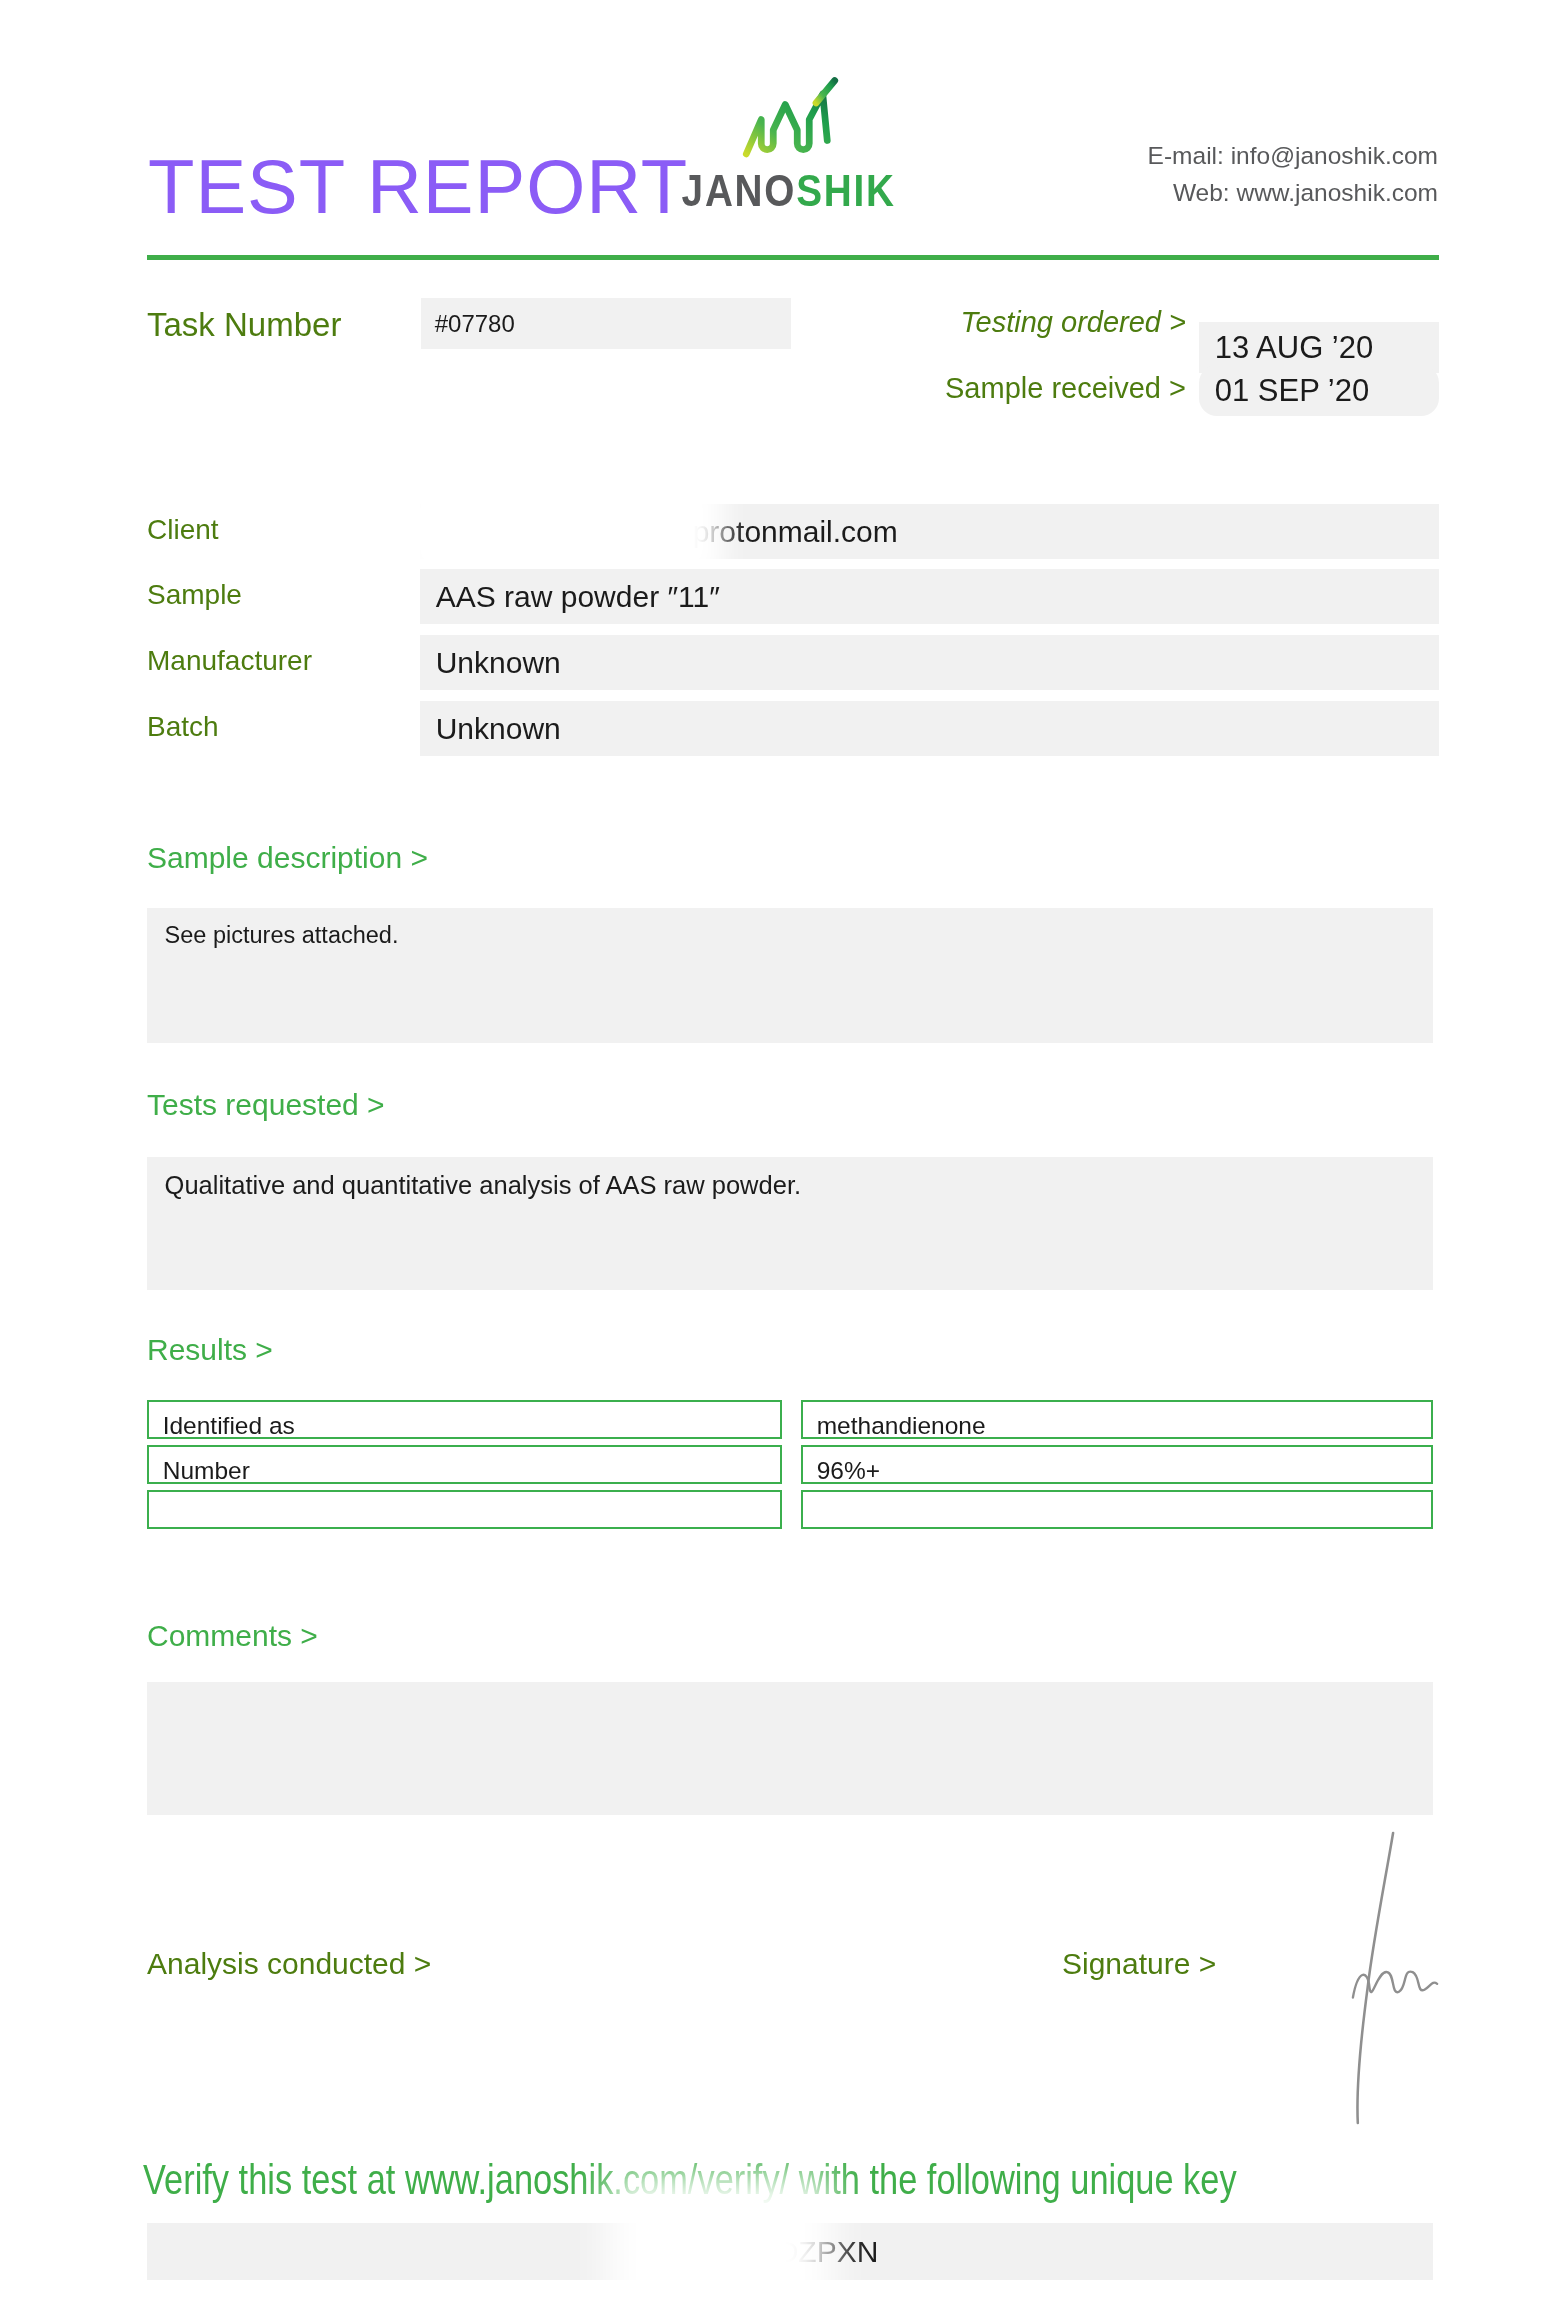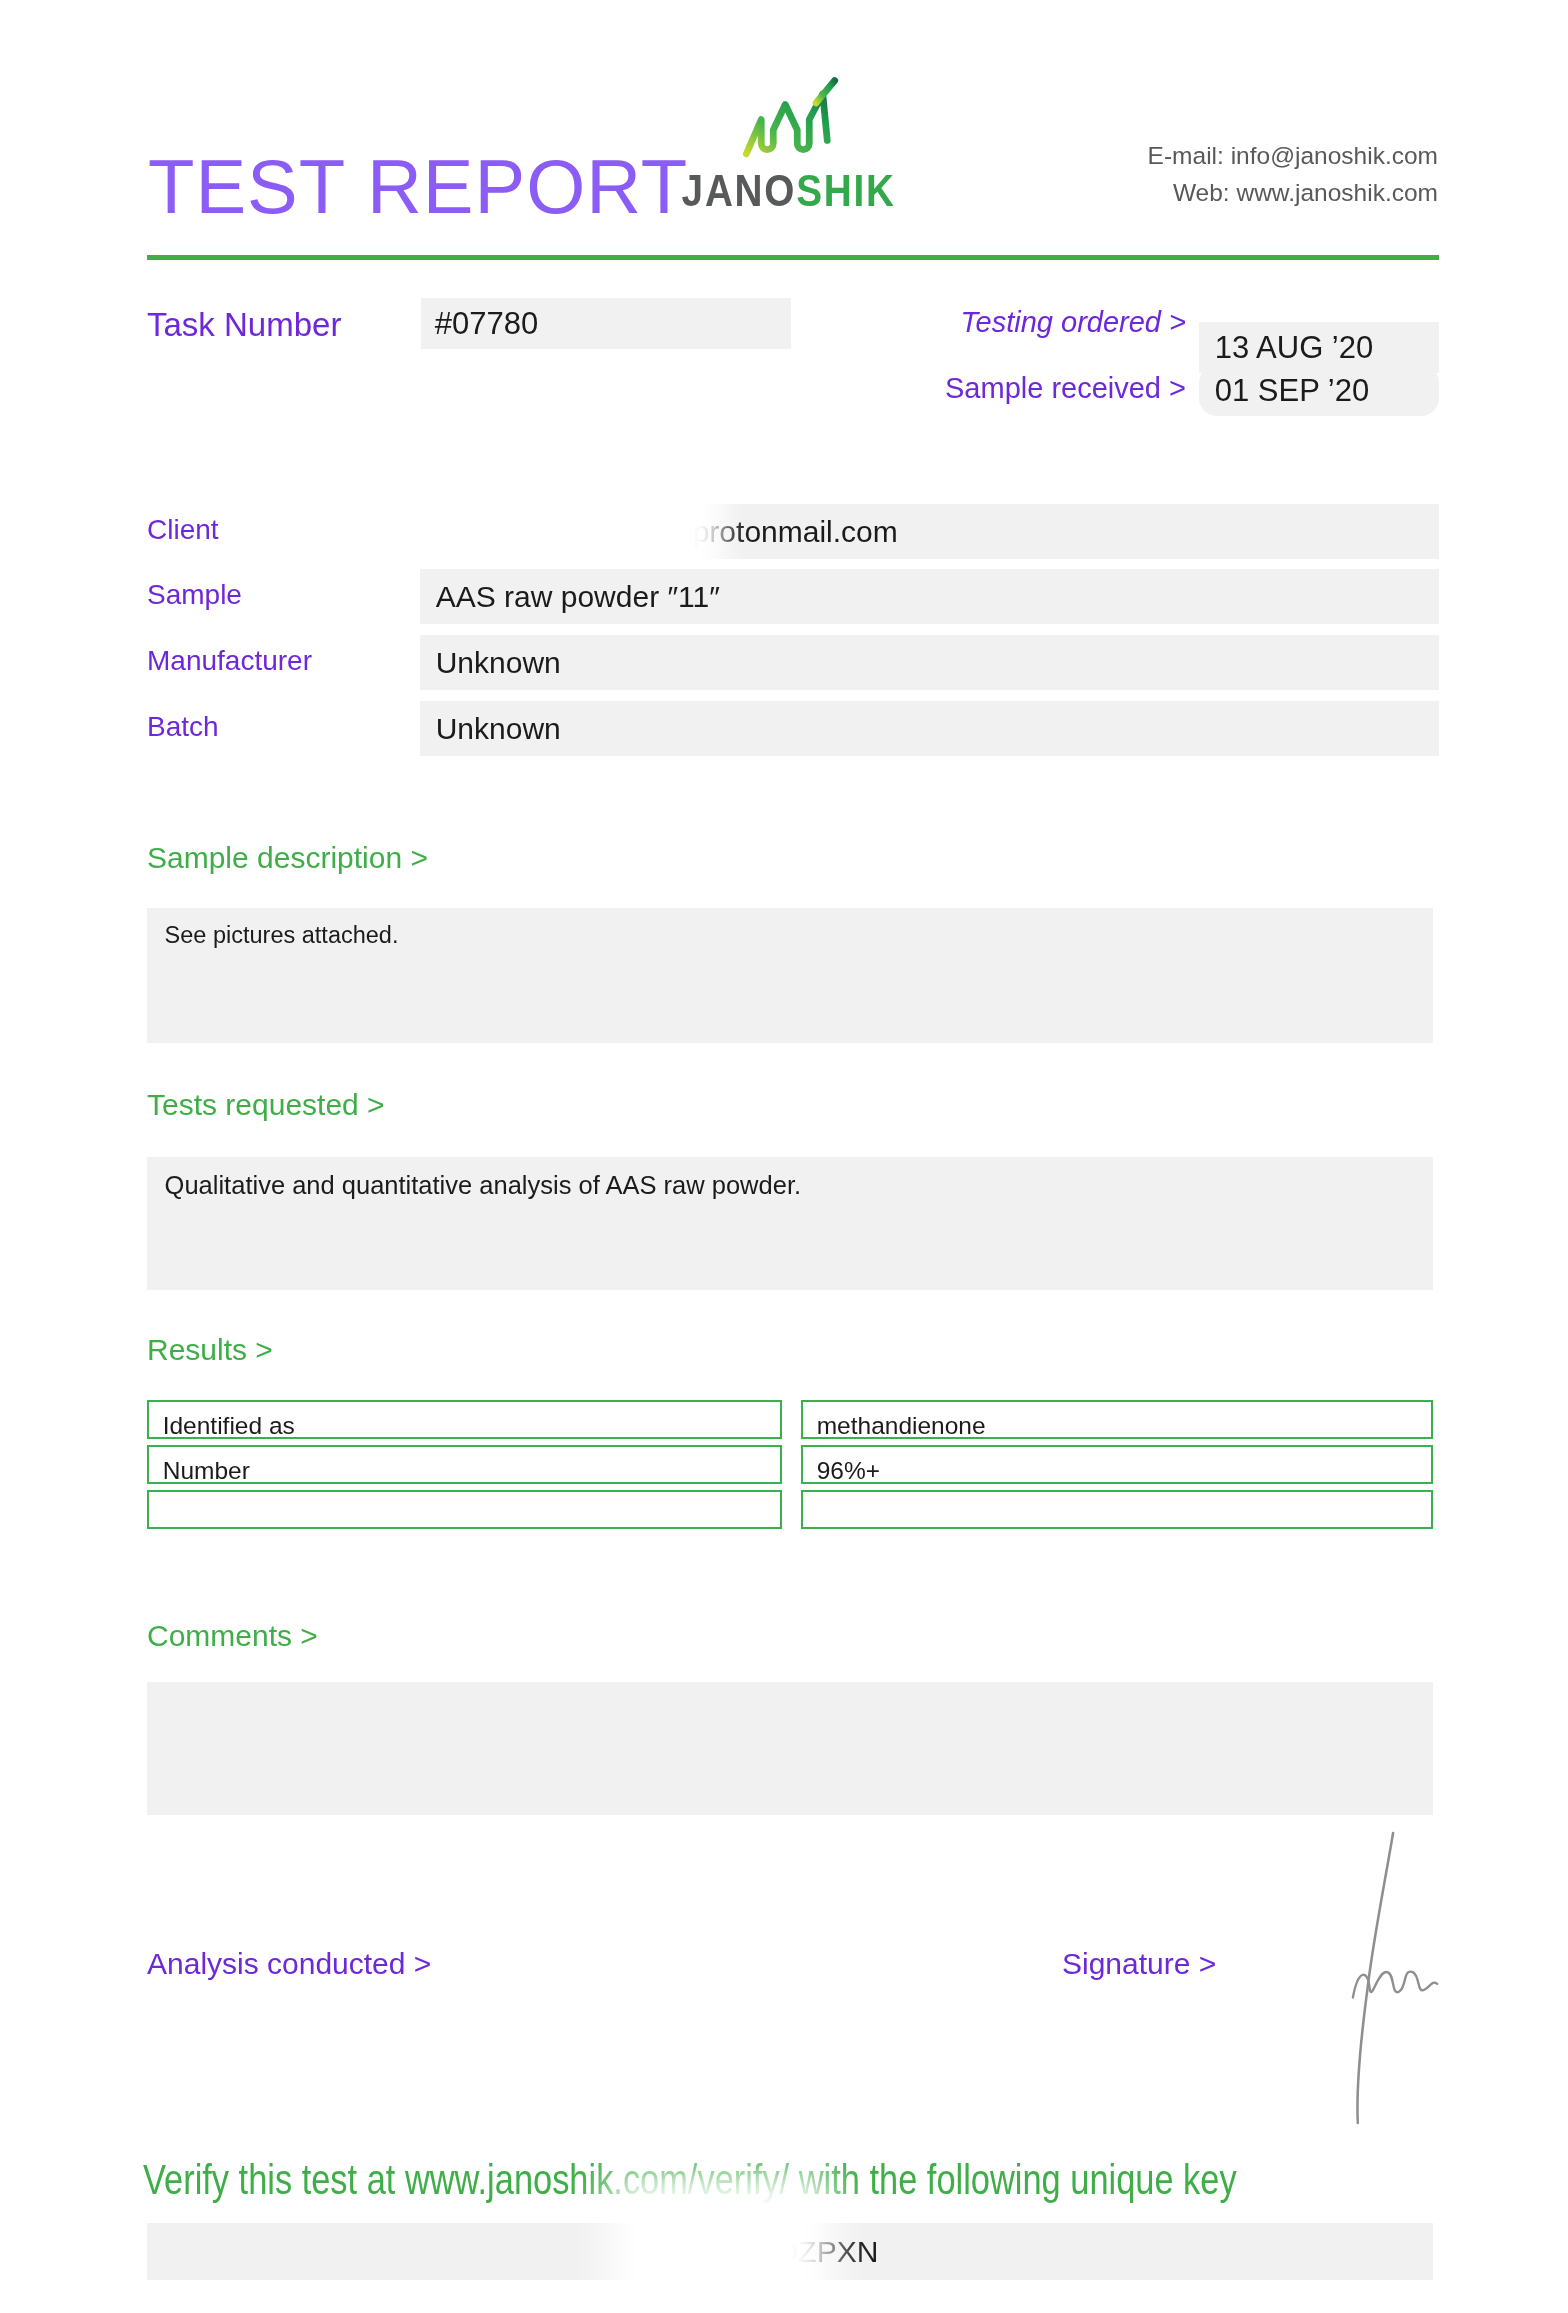--- a/index.html
+++ b/index.html
@@ -13,29 +13,29 @@
   .logo svg{display:block;margin:0 auto 5.9px auto;}
   .logo-text{font-size:44px;font-weight:700;letter-spacing:2px;display:inline-block;
              transform:scaleX(.88);white-space:nowrap;}
   .logo-dark{color:#58595b}
   .logo-green{color:#33a94c}
   .contact{position:absolute;right:130px;top:137px;text-align:right;font-size:24.5px;
            line-height:37px;color:#58595b;white-space:nowrap;}
   .rule{position:absolute;left:147px;top:255px;width:1292px;height:4.9px;background:#3fae49;}
 
   
-  .lab{position:absolute;color:#6d28d9;white-space:nowrap;}
+  .lab{position:absolute;color:#4d7c0f;white-space:nowrap;}
   .fld{position:absolute;background:#f1f1f1;color:#1b1b1b;box-sizing:border-box;white-space:nowrap;}
   .box{position:absolute;background:#f1f1f1;color:#1b1b1b;box-sizing:border-box;
        padding:13.7px 17.6px;font-size:24.5px;}
 
   
   .task-label{left:147px;top:306px;font-size:33px;}
   .task-field{left:421px;top:298px;width:370px;height:51px;line-height:51px;
-              font-size:31px;padding-left:13.7px;}
+              font-size:24px;padding-left:13.7px;}
   .ordered-label{left:863px;top:306px;width:323px;text-align:right;font-size:29px;font-style:italic;}
   .ordered-field{left:1199px;top:298px;width:240px;height:51px;line-height:51px;
                  font-size:31px;padding-left:15.7px;margin-top:24px;}
   .received-label{left:863px;top:372px;width:323px;text-align:right;font-size:29px;}
   .received-field{left:1199px;top:365px;width:240px;height:51px;line-height:51px;
                   font-size:31px;padding-left:15.7px;border-radius:18px;}
 
   
   .info-label{left:147px;font-size:28px;}
   .info-field{left:420px;width:1019px;height:55px;line-height:55px;font-size:30px;

